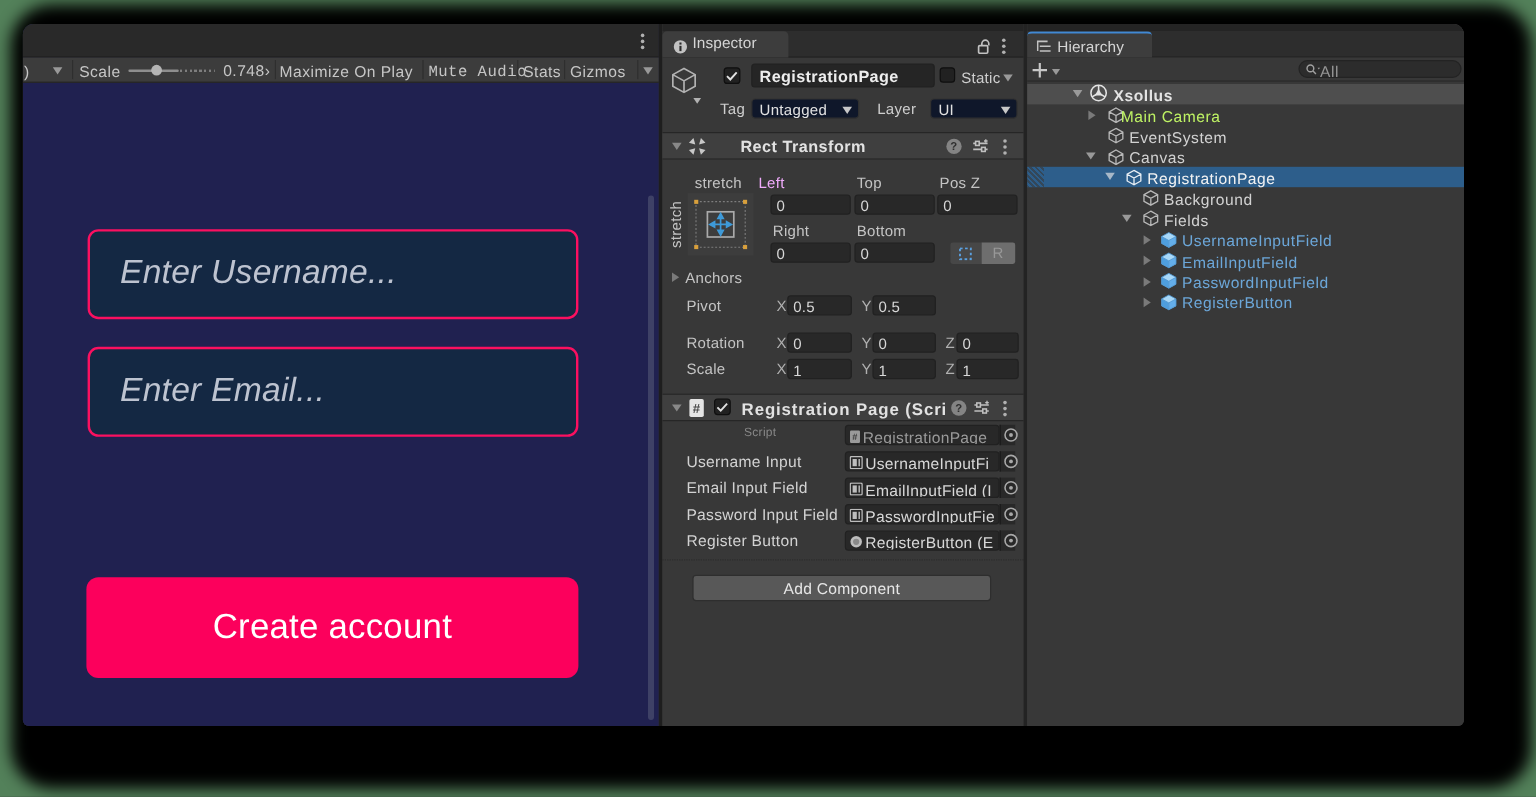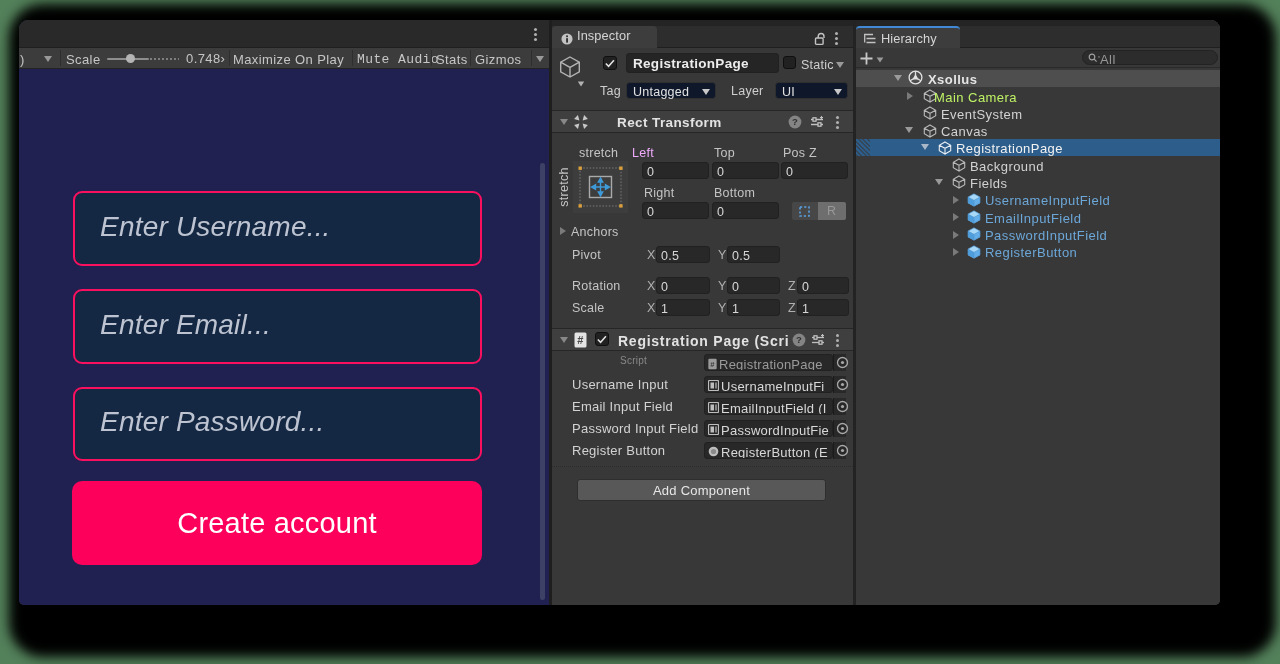--- a/index.html
+++ b/index.html
@@ -59,23 +59,20 @@
       <div class="vsep" style="left:512px;"></div>
       <div class="tri-d" style="left:517px;top:8px;"></div>
     </div>
 
     <div class="abs" style="left:54px;top:171px;width:409px;height:75px;background:#142843;border:2px solid #fb1060;border-radius:9px;">
       <div class="lbl" style="left:25px;top:18px;font-size:28px;font-style:italic;color:#bdc3d0;letter-spacing:0.2px;">Enter Username...</div>
     </div>
     <div class="abs" style="left:54px;top:269px;width:409px;height:75px;background:#142843;border:2px solid #fb1060;border-radius:9px;">
       <div class="lbl" style="left:25px;top:18px;font-size:28px;font-style:italic;color:#bdc3d0;letter-spacing:0.2px;">Enter Email...</div>
     </div>
-    <div class="abs" style="left:54px;top:367px;width:409px;height:74px;background:#142843;border:2px solid #fb1060;border-radius:9px;">
-      <div class="lbl" style="left:25px;top:17px;font-size:28px;font-style:italic;color:#bdc3d0;letter-spacing:0.2px;">Enter Password...</div>
-    </div>
     <div class="abs" style="left:53px;top:461px;width:410px;height:84px;background:#fc005c;border-radius:10px;">
       <div class="lbl" style="left:0;right:0;top:26px;font-size:29px;color:#ffffff;text-align:center;letter-spacing:0.2px;">Create account</div>
     </div>
     <div class="abs" style="left:520.5px;top:143px;width:5.5px;height:437px;background:rgba(125,130,148,0.33);border-radius:2.5px;"></div>
   </div>
 
   <div class="abs" style="left:530px;top:0;width:3px;height:585px;background:#1e1e1e;"></div>
 
   <div id="insp" class="abs" style="left:533px;top:0;width:301px;height:585px;background:#383838;font-size:12.5px;">
     <div class="tabbar2" style="left:0;width:301px;">

